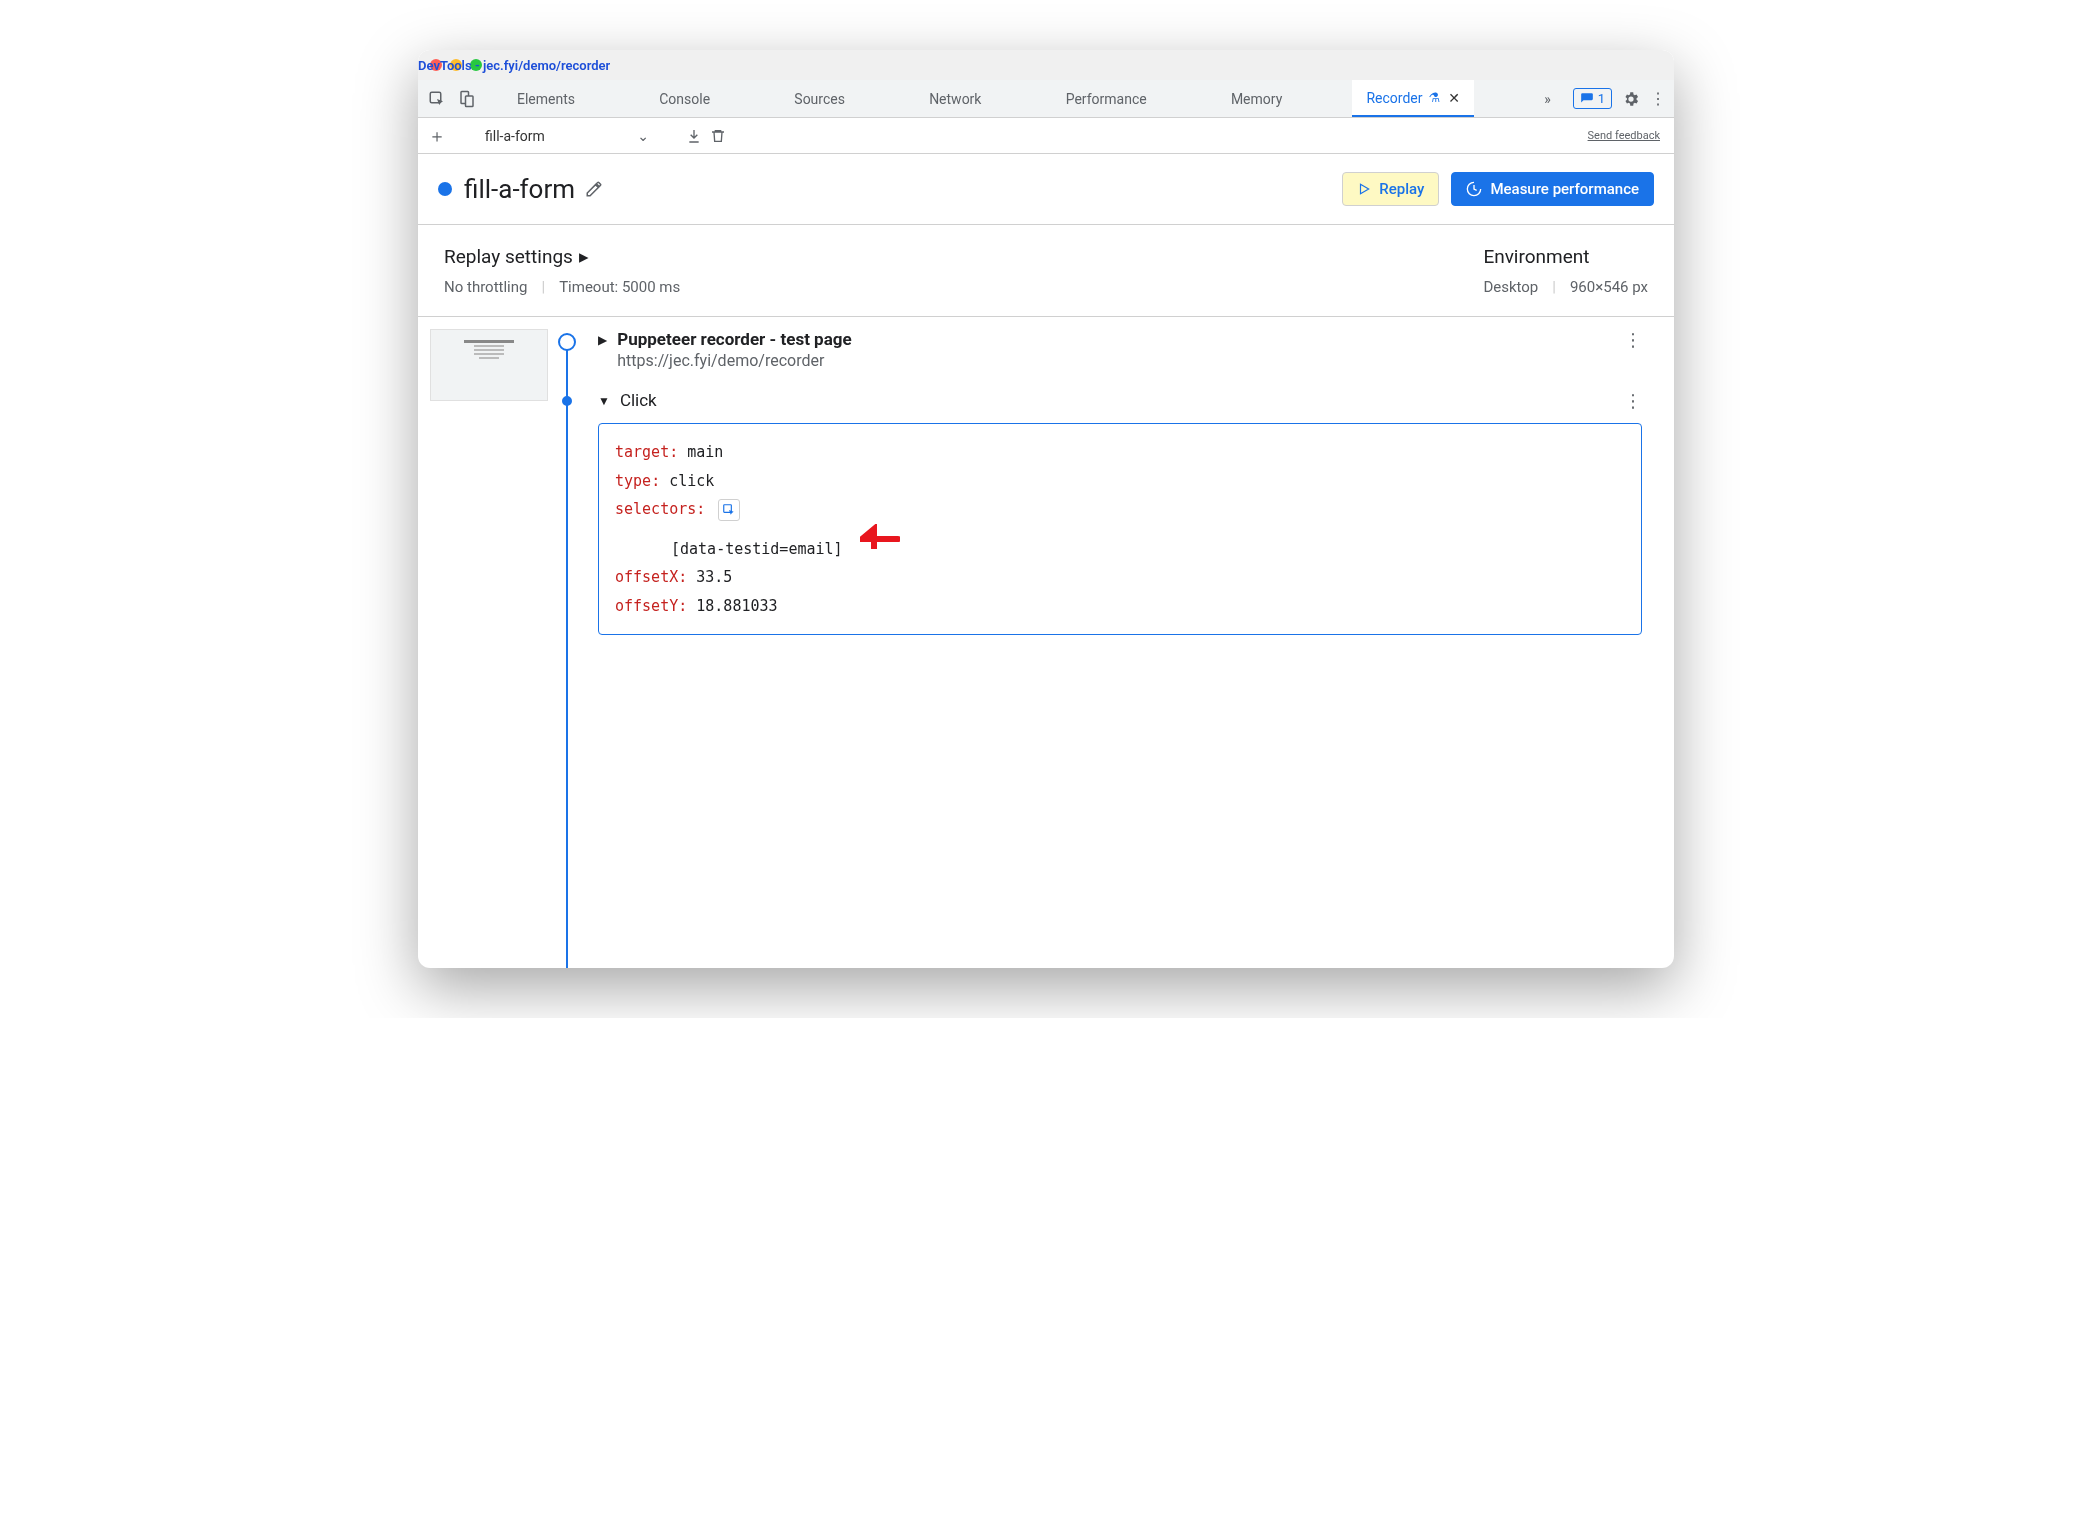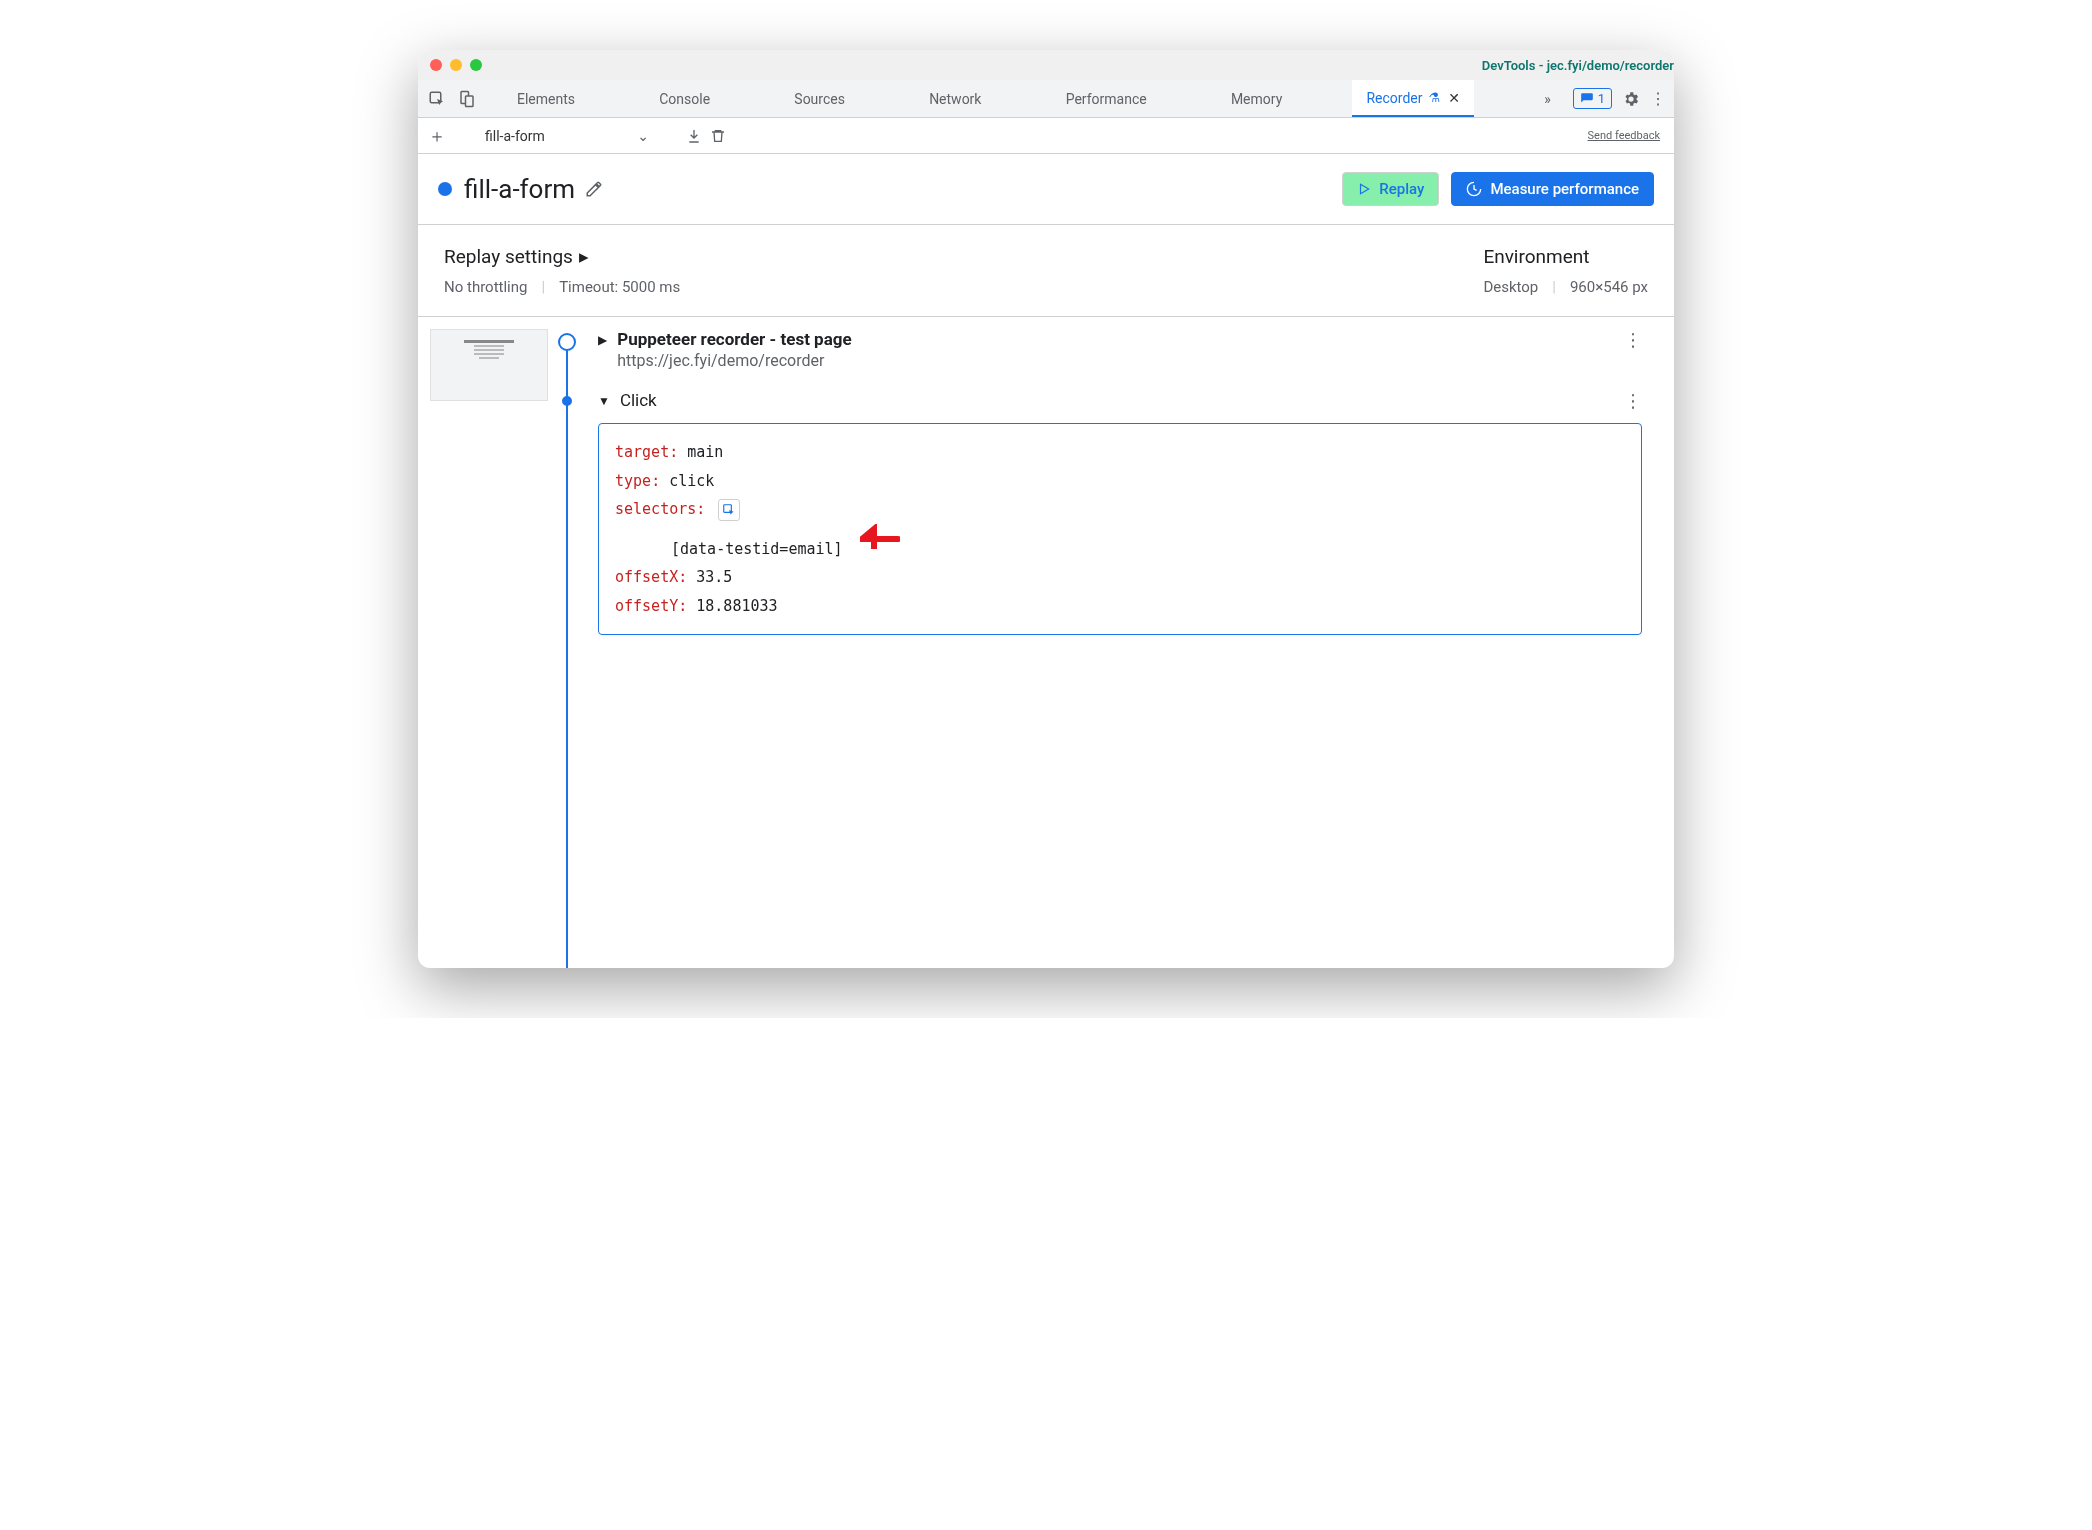--- a/index.html
+++ b/index.html
@@ -4,21 +4,21 @@
 <style>
 * { box-sizing: border-box; margin: 0; padding: 0; }
 body { font-family: -apple-system, BlinkMacSystemFont, "Segoe UI", Roboto, sans-serif; background: #fff; color: #202124; }
 .window { width: 1256px; height: 918px; margin: 50px auto; border-radius: 12px; box-shadow: 0 20px 60px rgba(0,0,0,0.35); overflow: hidden; background: #fff; display: flex; flex-direction: column; }
 .titlebar { height: 30px; background: #f0f0f0; display: flex; align-items: center; padding: 0 12px; position: relative; border-top-left-radius: 12px; border-top-right-radius: 12px; }
 .traffic { display: flex; gap: 8px; }
 .dot { width: 12px; height: 12px; border-radius: 50%; }
 .dot.red { background: #ff5f57; }
 .dot.yellow { background: #ffbd2e; }
 .dot.green { background: #28c840; }
-.title { position: absolute; left: 0; right: 0; text-align: right; font-size: 13px; font-weight: 600; color: #0f766e; }
+.title { position: absolute; left: 0; right: 0; text-align: left; font-size: 13px; font-weight: 600; color: #1d4ed8; }
 .tabbar { height: 38px; border-bottom: 1px solid #d0d0d0; display: flex; align-items: stretch; background: #f1f3f4; }
 .tabbar-left { display: flex; align-items: center; padding: 0 6px; gap: 4px; }
 .tabbar-left .iconbtn { width: 26px; height: 26px; display:flex; align-items:center; justify-content:center; color:#5f6368; }
 .divider-v { width: 1px; background: #cfcfcf; margin: 6px 6px; }
 .tabs { display: flex; align-items: stretch; flex: 1; justify-content: space-between; }
 .tab { padding: 0 14px; display: flex; align-items: center; font-size: 14px; color: #5f6368; cursor: pointer; gap: 6px; }
 .tab.active { color: #1a73e8; border-bottom: 2px solid #1a73e8; background: #fff; }
 .tab .flask { font-size: 13px; }
 .tab .close { font-size: 14px; color: #333; margin-left: 2px; }
 .tabbar-right { display: flex; align-items: center; padding: 0 8px; gap: 10px; }
@@ -28,21 +28,21 @@
 .plusbtn { width: 22px; height: 22px; display:flex; align-items:center; justify-content:center; font-size: 18px; color:#5f6368; }
 .rec-select { flex: 0 0 auto; width: 180px; height: 26px; display:flex; align-items:center; justify-content:space-between; padding: 0 8px; font-size: 14px; color:#333; }
 .rec-select .chev { color:#5f6368; }
 .spacer { flex: 1; }
 .feedback { font-size: 11px; color: #5f6368; text-decoration: underline; cursor: pointer; margin-right: 6px; }
 .header-row { padding: 18px 20px; display:flex; align-items:center; border-bottom: 1px solid #d0d0d0; }
 .rec-dot { width: 14px; height: 14px; background:#1a73e8; border-radius:50%; margin-right: 12px; }
 .rec-name { font-size: 26px; font-weight: 400; color:#202124; }
 .pencil { margin-left: 10px; color:#5f6368; }
 .btn { border-radius: 4px; padding: 7px 14px; font-size: 15px; display:flex; align-items:center; gap:8px; cursor:pointer; font-weight:500; }
-.btn.outline { border: 1px solid #d0d0d0; color:#1a73e8; background:#86efac; }
+.btn.outline { border: 1px solid #d0d0d0; color:#1a73e8; background:#fef9c3; }
 .btn.primary { background:#1a73e8; color:#fff; border:1px solid #1a73e8; }
 .settings-row { padding: 20px 26px; display:flex; border-bottom: 1px solid #d0d0d0; gap: 20px; }
 .settings-col { display:flex; flex-direction:column; gap: 10px; }
 .settings-heading { font-size: 19px; color:#202124; display:flex; align-items:center; gap:6px; }
 .settings-detail { font-size: 15px; color:#5f6368; display:flex; gap: 14px; }
 .settings-detail .sep { color:#ccc; }
 .content { flex:1; display:flex; overflow:hidden; }
 .thumb { width: 130px; padding: 12px 0 0 12px; }
 .thumb-box { width: 118px; height: 72px; background:#f1f3f4; border:1px solid #e0e0e0; display:flex; align-items:flex-start; justify-content:center; padding-top:8px; }
 .thumb-inner { width: 60px; }

